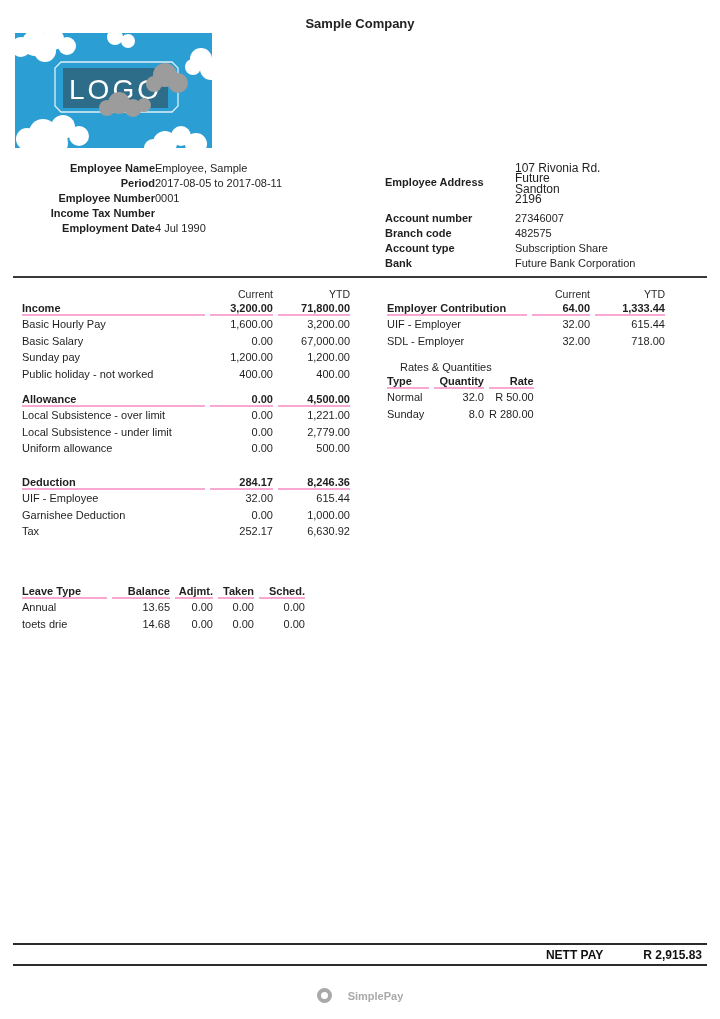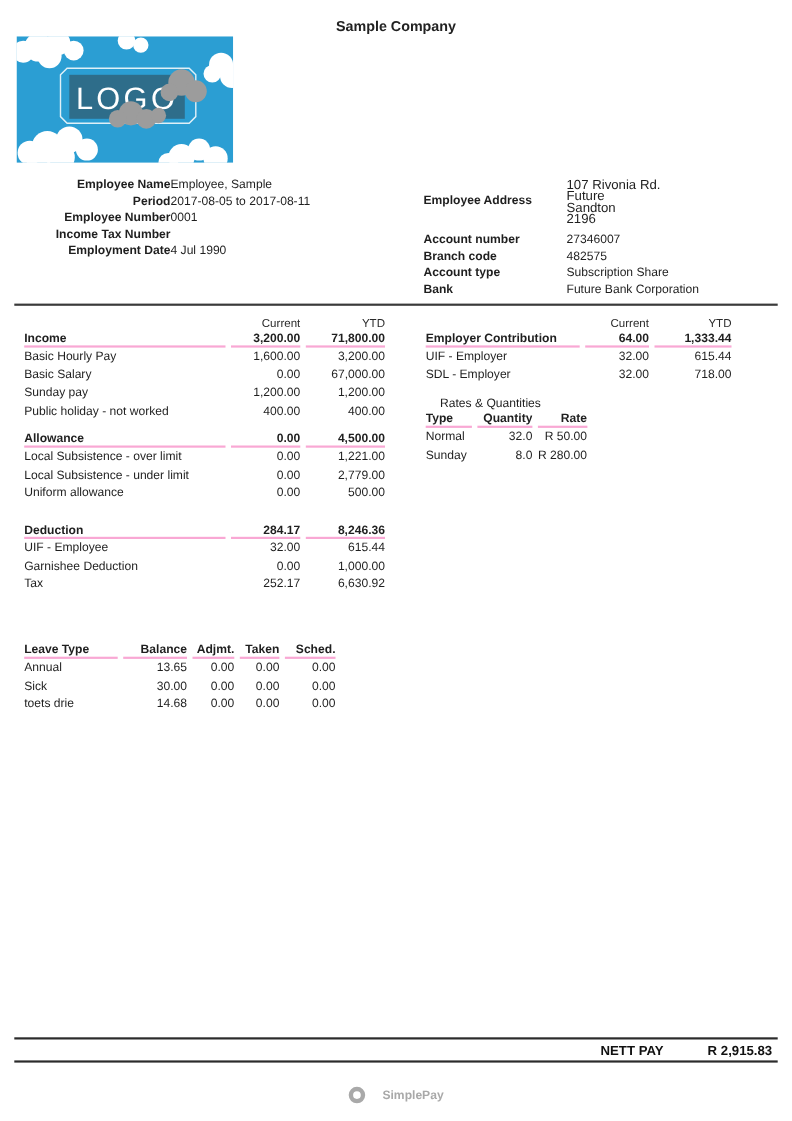--- a/index.html
+++ b/index.html
@@ -400,27 +400,20 @@
     </thead>
     <tbody>
       <tr>
         <td>Annual</td>
         <td class="num">13.65</td>
         <td class="num">0.00</td>
         <td class="num">0.00</td>
         <td class="num">0.00</td>
       </tr>
       <tr>
-        <td>Sick</td>
-        <td class="num">30.00</td>
-        <td class="num">0.00</td>
-        <td class="num">0.00</td>
-        <td class="num">0.00</td>
-      </tr>
-      <tr>
         <td>toets drie</td>
         <td class="num">14.68</td>
         <td class="num">0.00</td>
         <td class="num">0.00</td>
         <td class="num">0.00</td>
       </tr>
     </tbody>
   </table>
 
   <div class="nett">

